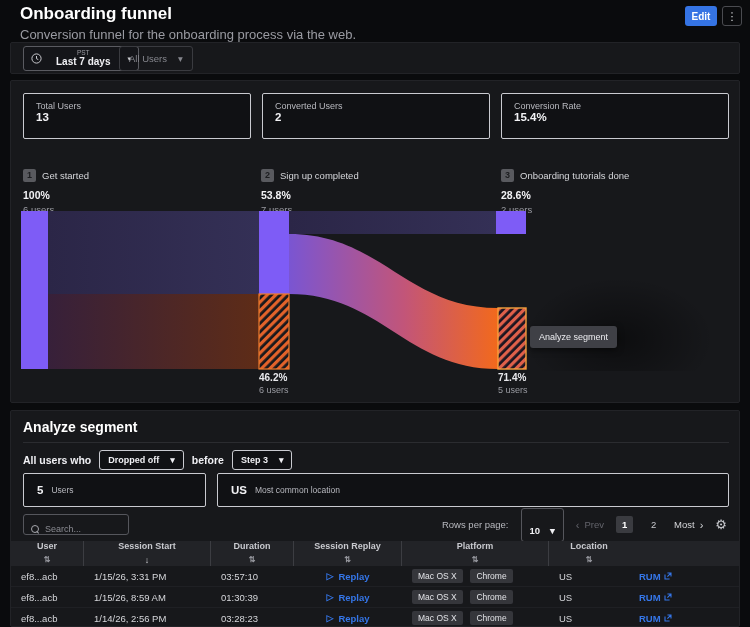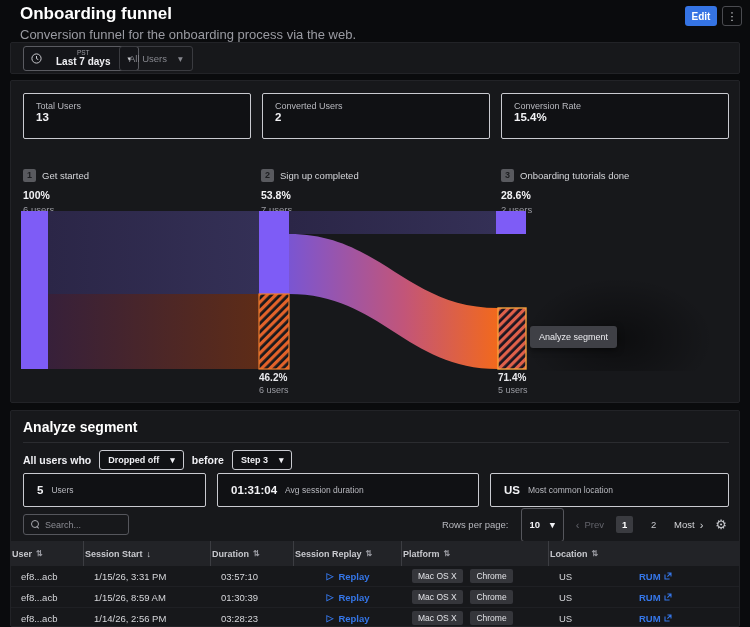--- a/index.html
+++ b/index.html
@@ -62,45 +62,45 @@
     background:#101114; border:1px solid #c9cad0; border-radius:3px; cursor:pointer; font-family:inherit; }
   .an-select span { font-size:9px; font-weight:bold; color:#f0f0f4; }
   .an-cards { position:absolute; left:12px; top:62px; width:706px; display:flex; gap:11px; }
   .an-card { height:34px; background:#101114; border:1px solid #c9cad0; border-radius:2px;
     display:flex; align-items:center; gap:8px; padding:0 13px; }
   .an-card.c1 { width:183px; } .an-card.c2 { width:262px; } .an-card.c3 { flex:1; }
   .an-card-value { font-size:11.5px; font-weight:bold; color:#f2f2f5; }
   .an-card-label { font-size:8.5px; color:#b8b9bf; }
   
   .search-box { position:absolute; left:12px; top:103px; width:106px; height:21px;
-    border:1px solid #55565c; border-radius:3px; background:transparent; display:flex; align-items:center; padding:0 7px; gap:5px; }
+    border:1px solid #55565c; border-radius:3px; background:transparent; display:flex; align-items:flex-end; padding:0 7px; gap:5px; }
   .mag { position:relative; width:9px; height:9px; }
   .mag::before { content:""; position:absolute; left:0; top:0; width:6px; height:6px;
     border:1.2px solid #a6a7ad; border-radius:50%; }
   .mag::after { content:""; position:absolute; left:6px; top:6px; width:3px; height:1.2px;
     background:#a6a7ad; transform:rotate(45deg); transform-origin:0 0; }
   .search-ph { font-size:9px; color:#8a8b92; }
   .pager { position:absolute; right:12px; top:103px; height:21px; display:flex; align-items:center; gap:12px; }
   .rows-label { font-size:9.5px; color:#b8b9bf; }
-  .rows-select { display:flex; align-items:center; gap:7px; height:21px; padding:16px 8px;
+  .rows-select { display:flex; align-items:flex-start; gap:7px; height:21px; padding:16px 8px;
     background:transparent; border:1px solid #55565c; border-radius:3px; cursor:pointer; font-family:inherit; }
   .rows-select span { font-size:9.5px; font-weight:bold; color:#f0f0f4; }
   .pg-prev, .pg-next { display:flex; align-items:center; gap:5px; font-size:9.5px; background:none; border:none; font-family:inherit; cursor:pointer; }
   .pg-prev { color:#63646b; } .pg-next { color:#d6d7db; }
   .pg-chev { font-size:11px; }
   .pg-num { min-width:17px; height:17px; background:none; border:none; color:#c8c9ce; font-size:9.5px;
     font-family:inherit; cursor:pointer; border-radius:2px; line-height:17px; text-align:center; }
   .pg-num.active { background:#3a3b40; color:#fff; font-weight:bold; }
   .gear-btn { background:none; border:none; color:#c8c9ce; font-size:13px; cursor:pointer; font-family:inherit; line-height:1; }
   
   .table { position:absolute; left:0; top:130px; width:728px; }
   .t-row { display:grid; grid-template-columns:73px 127px 83px 108px 147px 80px 1fr; align-items:center; }
   .t-head { background:#222327; height:25px; }
-  .t-head .t-cell { height:25px; display:flex; align-items:center; gap:4px; padding:0 1px;
-    border-right:1px solid #3c3d42; font-size:9px; font-weight:bold; color:#c8c9ce; }
+  .t-head .t-cell { height:25px; display:flex; align-items:center; gap:4px; padding:0 10px;
+    border-right:1px solid #3c3d42; font-size:9px; font-weight:bold; color:#c8c9ce;flex-direction:column; }
   .t-head .t-cell:last-child { border-right:none; }
   .sort-ic { font-size:8px; color:#9a9ba2; }
   .sort-desc { font-size:9px; color:#d6d7db; }
   .t-body .t-row { height:21px; border-bottom:1px solid #1f2024; }
   .t-cell { padding:0 10px; font-size:9.5px; color:#d6d7db; }
   .replay-link { display:flex; align-items:center; gap:5px; background:none; border:none; cursor:pointer;
     color:#3576e8; font-size:9.5px; font-weight:bold; font-family:inherit; margin:0 auto; }
   .play-ic { font-size:9px; }
   .badge { display:inline-block; background:#35363b; color:#e2e3e7; border-radius:2px;
     font-size:8.5px; padding:2px 6px; margin-right:5px; }
@@ -247,24 +247,20 @@
         <span>Step 3</span>
         <span class="caret">▾</span>
       </button>
     </div>
 
     <div class="an-cards">
       <div class="an-card c1">
         <span class="an-card-value">5</span>
         <span class="an-card-label">Users</span>
       </div>
-      <div class="an-card c2">
-        <span class="an-card-value">01:31:04</span>
-        <span class="an-card-label">Avg session duration</span>
-      </div>
       <div class="an-card c3">
         <span class="an-card-value">US</span>
         <span class="an-card-label">Most common location</span>
       </div>
     </div>
 
     <div class="search-box">
       <span class="mag"></span>
       <span class="search-ph">Search...</span>
     </div>

